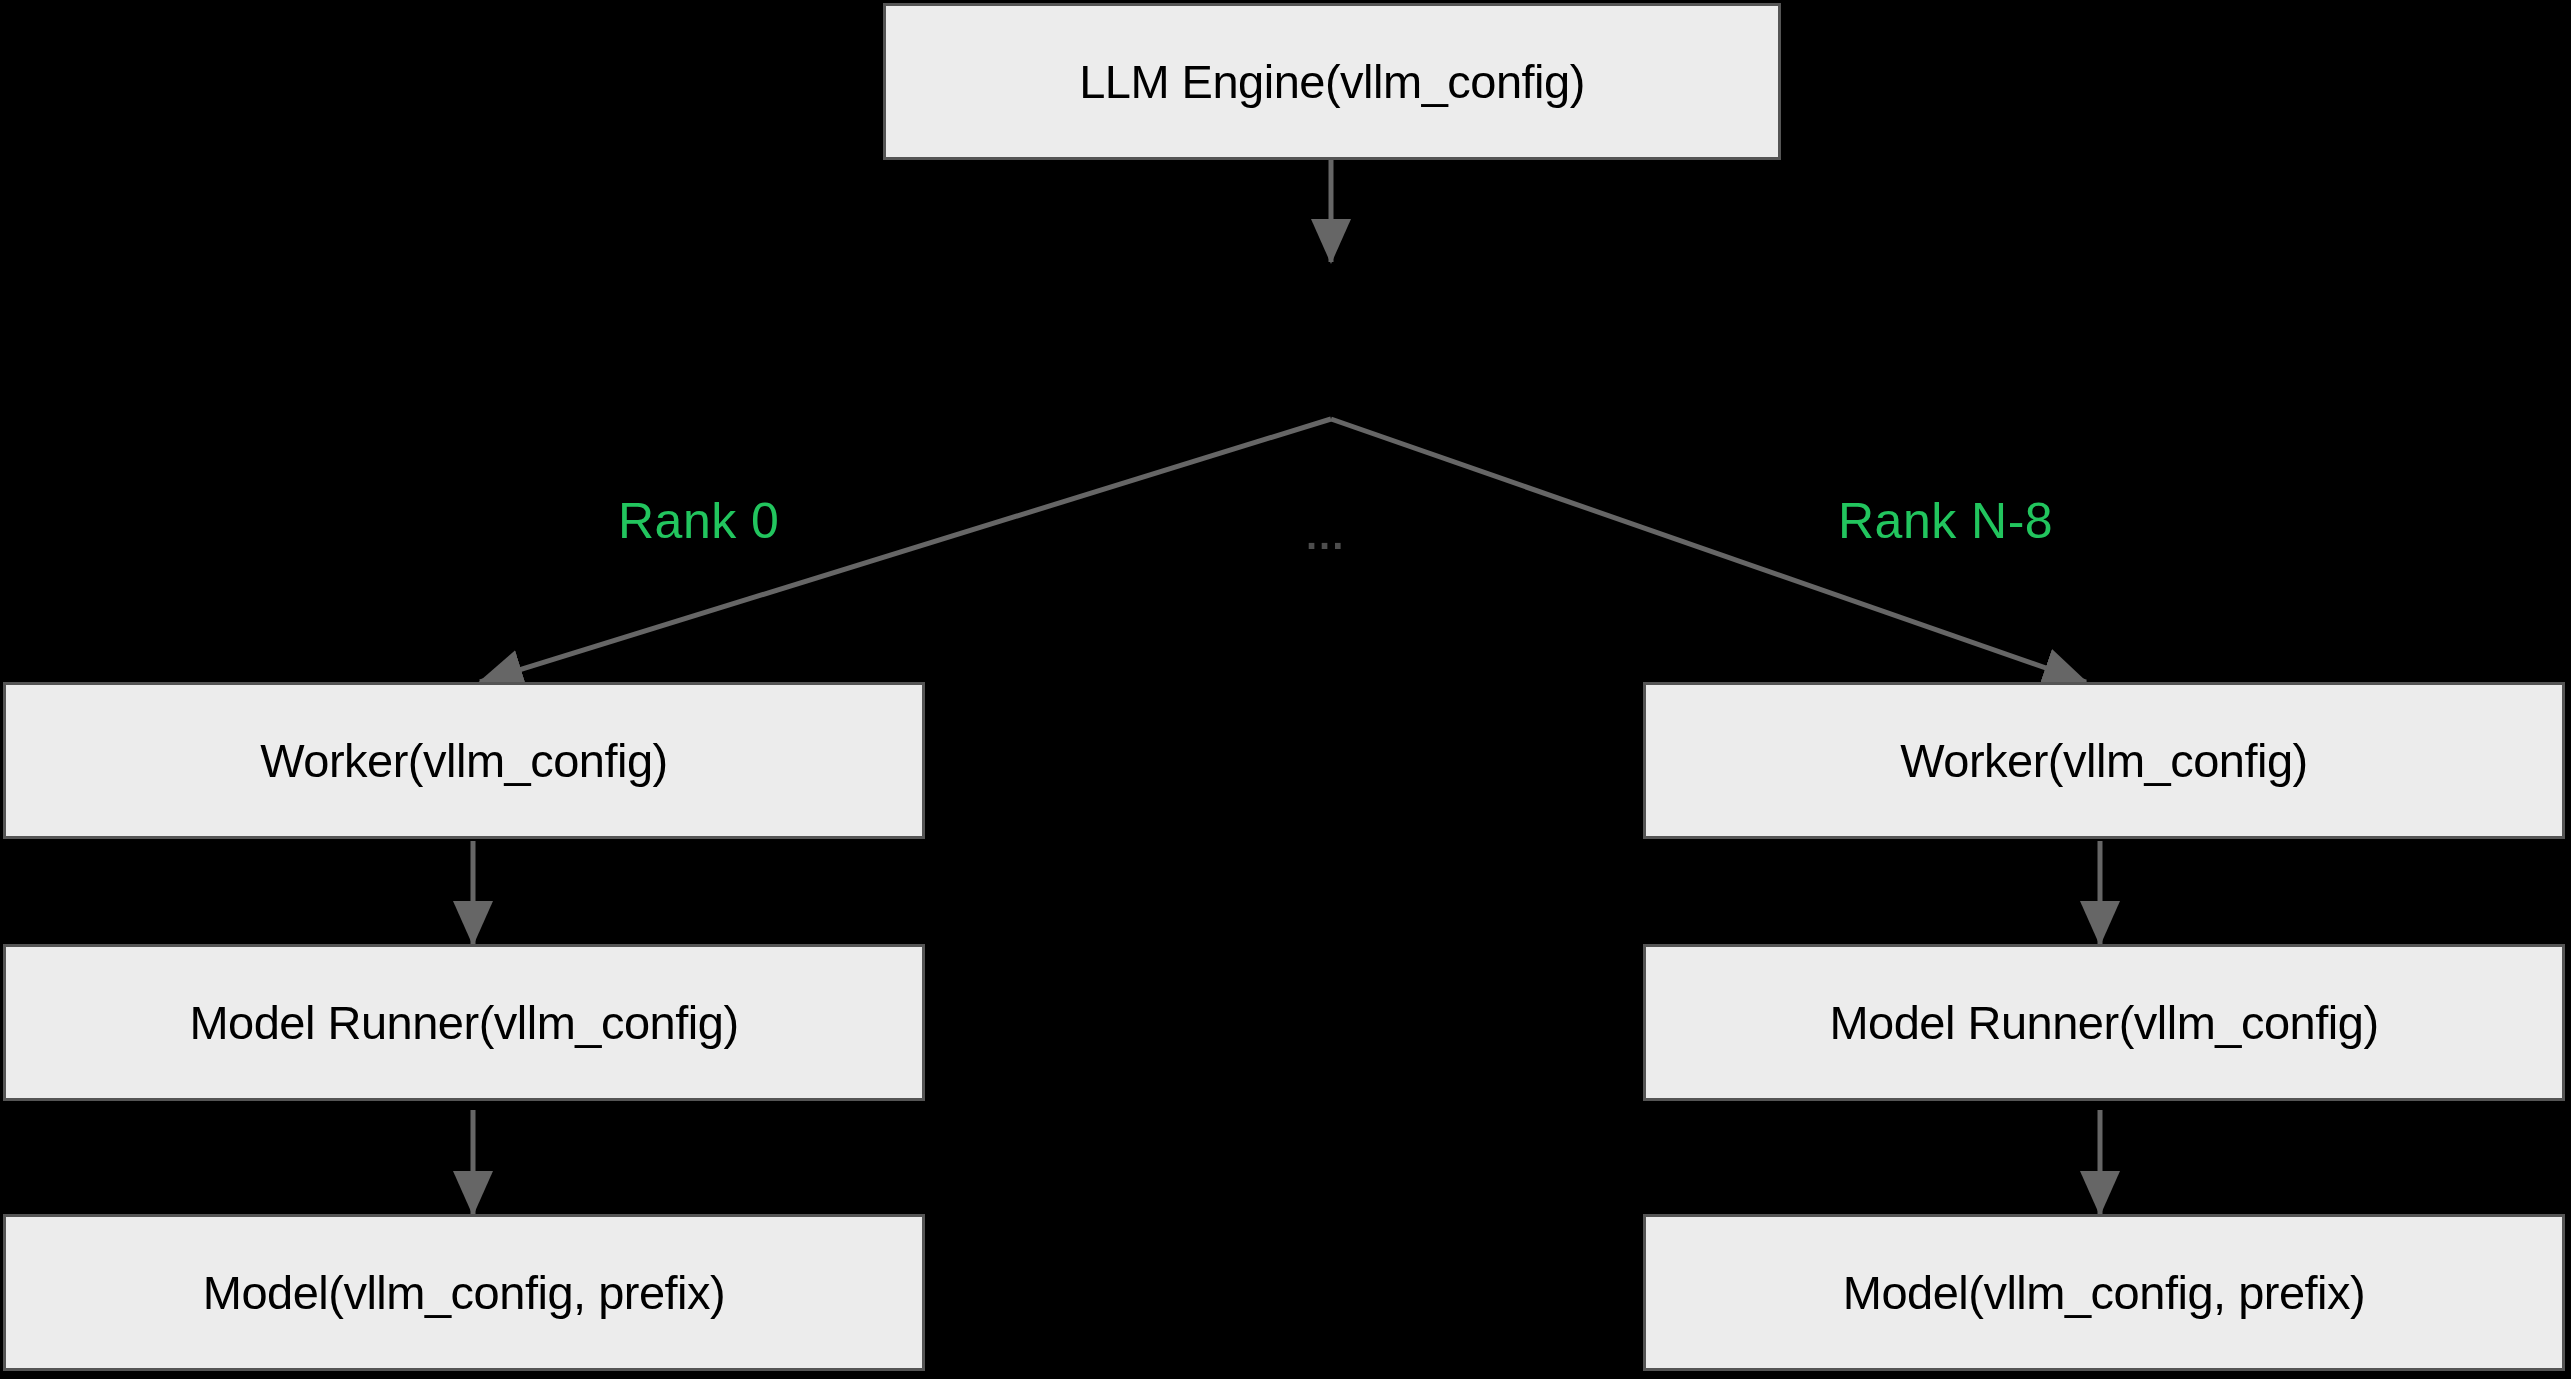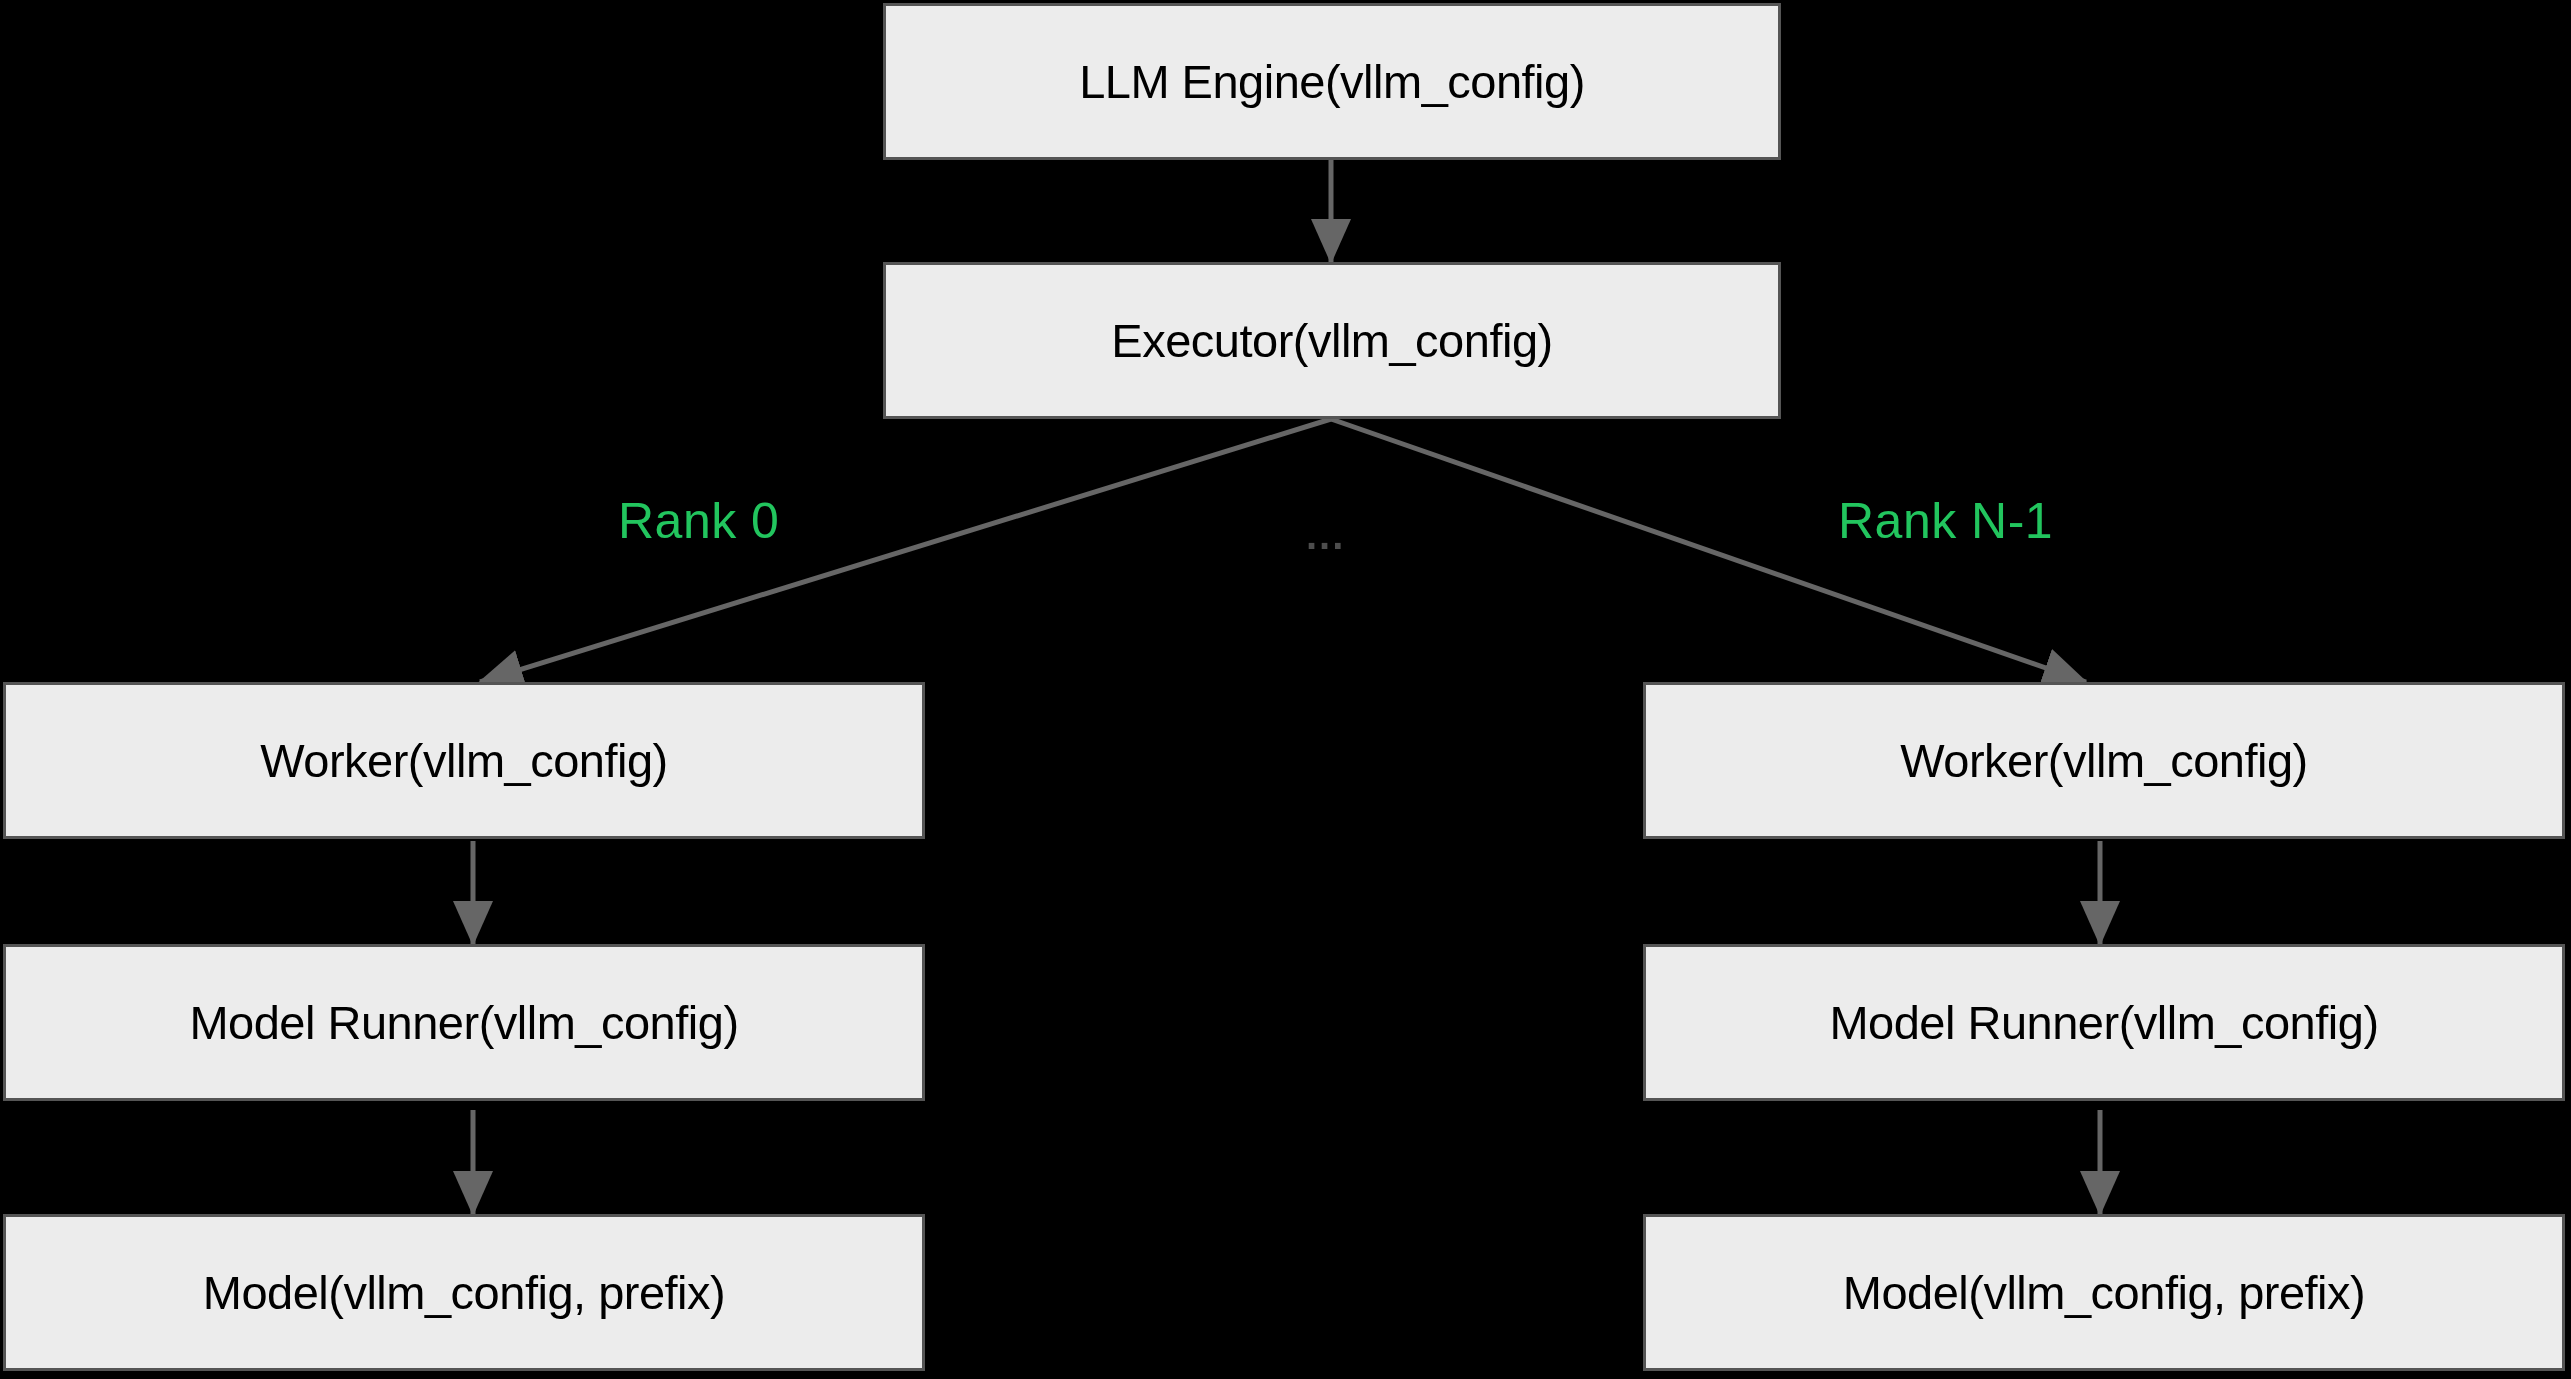--- a/index.html
+++ b/index.html
@@ -70,27 +70,26 @@
 
     <line x1="473" y1="1110" x2="473" y2="1214" stroke="#666666" stroke-width="5" marker-end="url(#ah)"></line>
 
     <line x1="2100" y1="841" x2="2100" y2="944" stroke="#666666" stroke-width="5" marker-end="url(#ah)"></line>
 
     <line x1="2100" y1="1110" x2="2100" y2="1214" stroke="#666666" stroke-width="5" marker-end="url(#ah)"></line>
   </svg>
 
   <div class="node" style="left:883px;top:3px;width:898px;height:157px;">LLM Engine(vllm_config)</div>
 
-  <div class="node" style="left:883px;top:262px;width:898px;height:157px;">Executor(vllm_config)</div>
 
   <div class="edge-label" style="left:618px;top:492px;">Rank 0</div>
 
   <div class="ellipsis" style="left:1306px;top:515px;">...</div>
 
-  <div class="edge-label" style="left:1838px;top:492px;">Rank N-1</div>
+  <div class="edge-label" style="left:1838px;top:492px;">Rank N-8</div>
 
   <div class="node" style="left:3px;top:682px;width:922px;height:157px;">Worker(vllm_config)</div>
 
   <div class="node" style="left:3px;top:944px;width:922px;height:157px;">Model Runner(vllm_config)</div>
 
   <div class="node" style="left:3px;top:1214px;width:922px;height:157px;">Model(vllm_config, prefix)</div>
 
   <div class="node" style="left:1643px;top:682px;width:922px;height:157px;">Worker(vllm_config)</div>
 
   <div class="node" style="left:1643px;top:944px;width:922px;height:157px;">Model Runner(vllm_config)</div>

